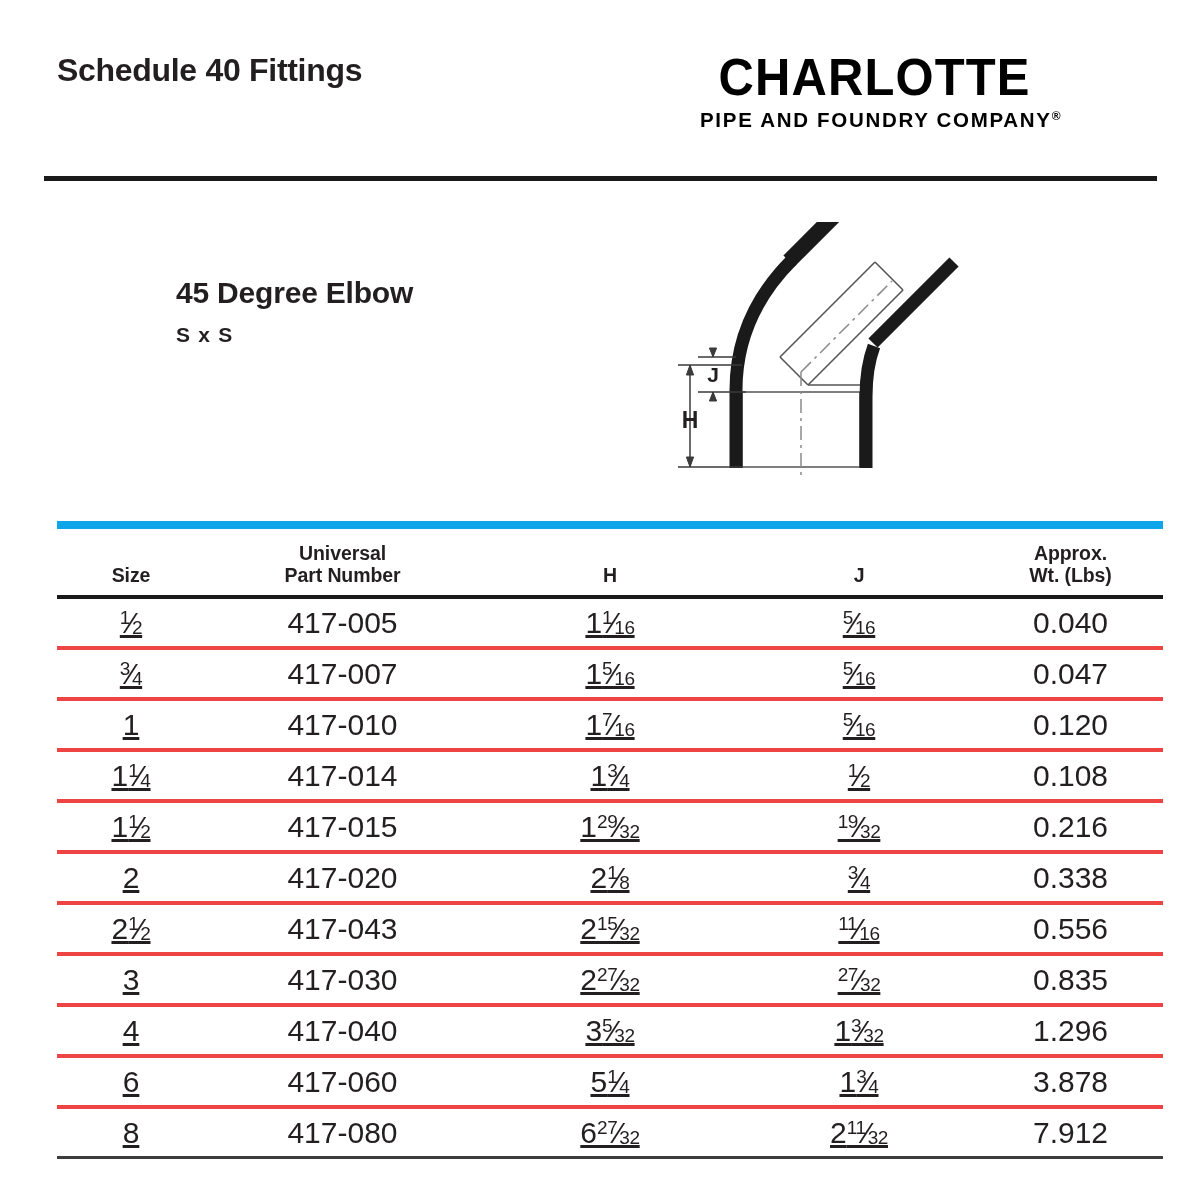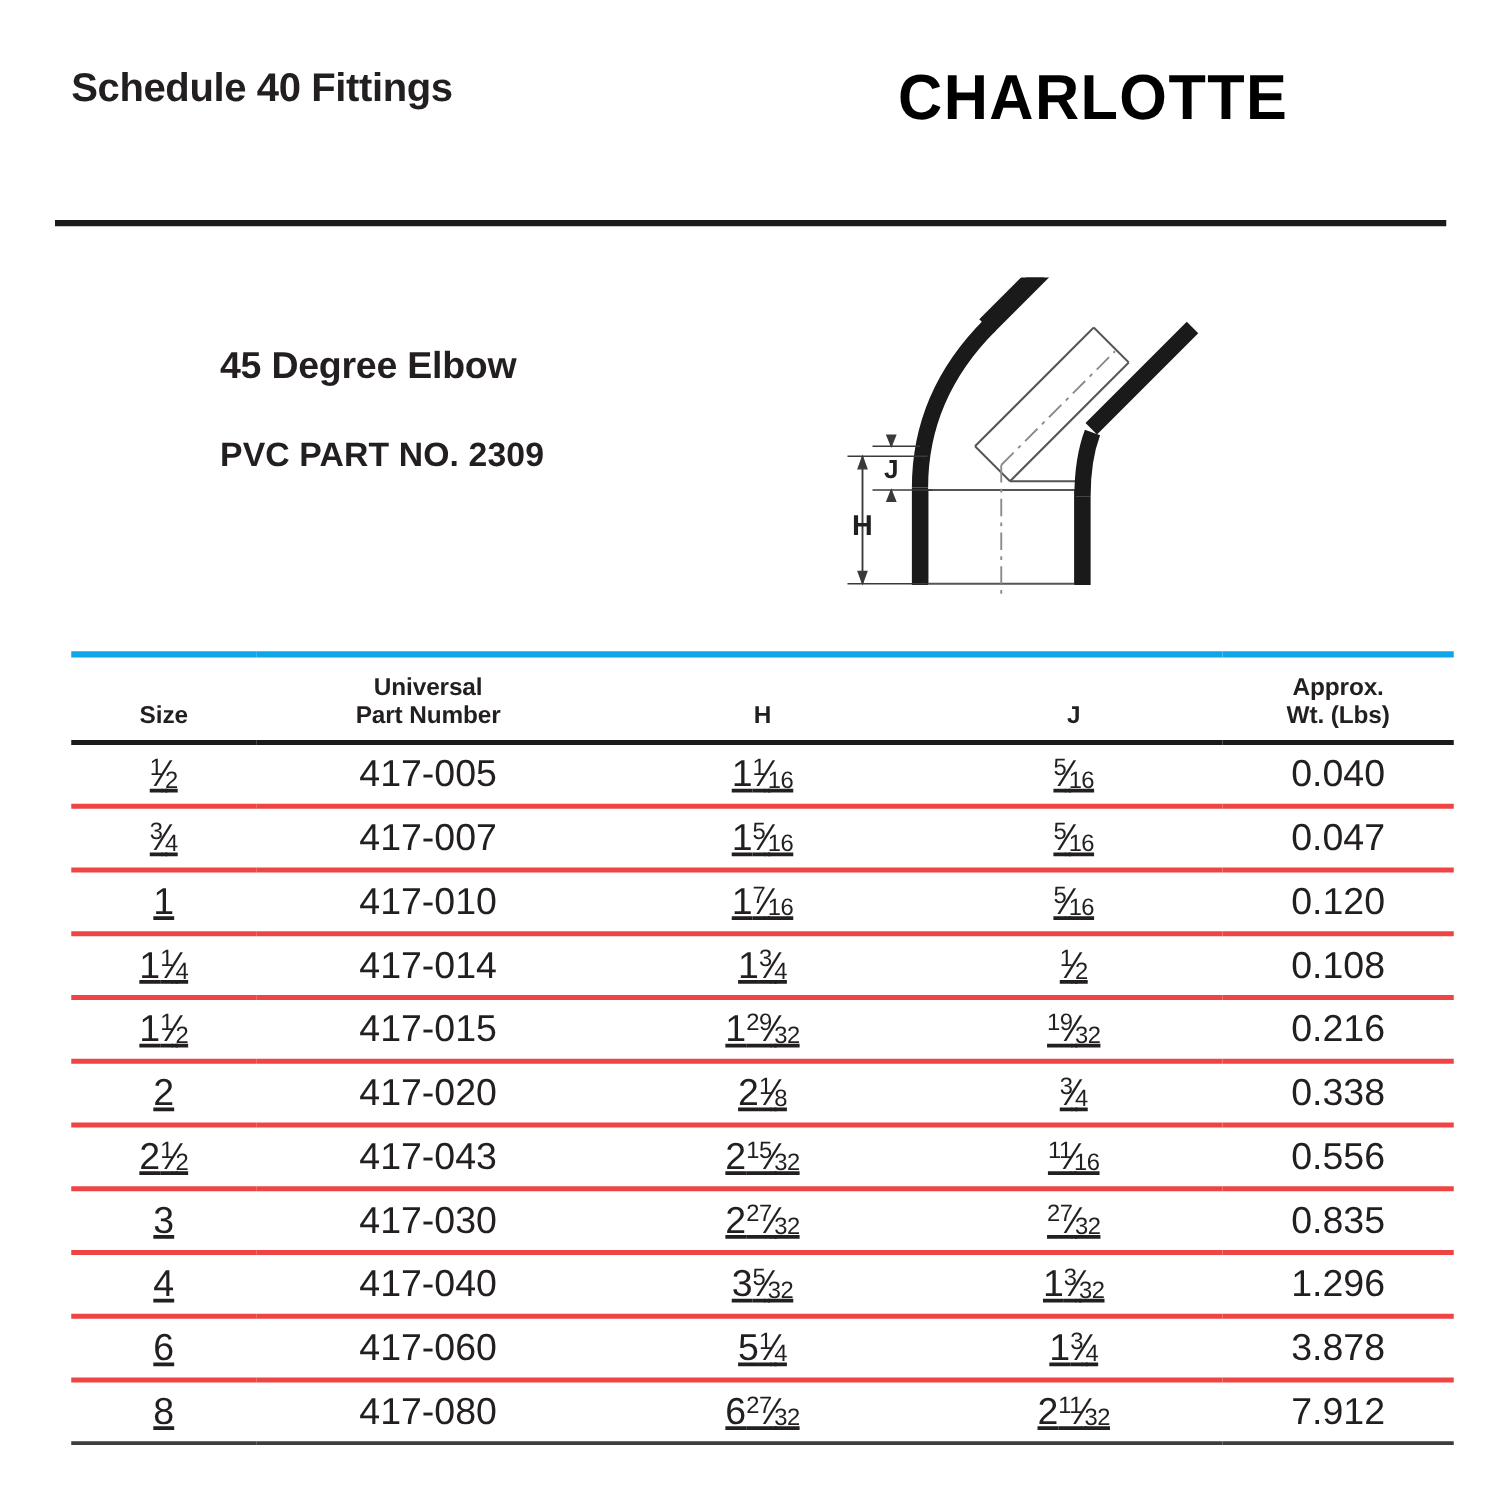--- a/index.html
+++ b/index.html
@@ -132,21 +132,21 @@
   table.spec thead th {
     font-size: 19.5px;
     font-weight: bold;
     color: #231f20;
     text-align: center;
     vertical-align: bottom;
     padding: 0 0 9px 0;
     line-height: 1.14;
     letter-spacing: -0.1px;
   }
-  thead tr.head-row th { border-top: 5px solid #0ea5e9; padding-top: 13px; }
+  thead tr.head-row th { border-top: 8px solid #0ea5e9; padding-top: 13px; }
   thead tr.head-row th:first-child { }
 
   table.spec tbody td {
     font-size: 30px;
     color: #231f20;
     text-align: center;
     border-top: 4px solid #ef4444;
     height: 47px;
     padding: 0;
     line-height: 1;
@@ -174,28 +174,29 @@
   }
 </style>
 </head>
 <body>
 
 <div id="header">
   <div id="page-title">Schedule 40 Fittings</div>
 
   <div id="brand-logo">
     <div id="brand-name">CHARLOTTE</div>
+    <div id="brand-tagline"><span>PIPE AND FOUNDRY COMPANY</span><span class="reg">®</span></div>
   </div>
 
   <div id="header-rule"></div>
 </div>
 
 <div id="product-info">
   <div id="product-name">45 Degree Elbow</div>
-  <div id="product-part-no">PVC PART NO. 2309</div>
+  <div id="product-connection">S x S</div>
 </div>
 
 <div id="drawing">
   <svg width="310" height="270" viewBox="0 0 310 270">
 
     <g stroke="#555555" stroke-width="1.6" fill="none">
 
       <line x1="82" y1="170" x2="82" y2="245"></line>
       <line x1="200" y1="170" x2="200" y2="245"></line>
 

